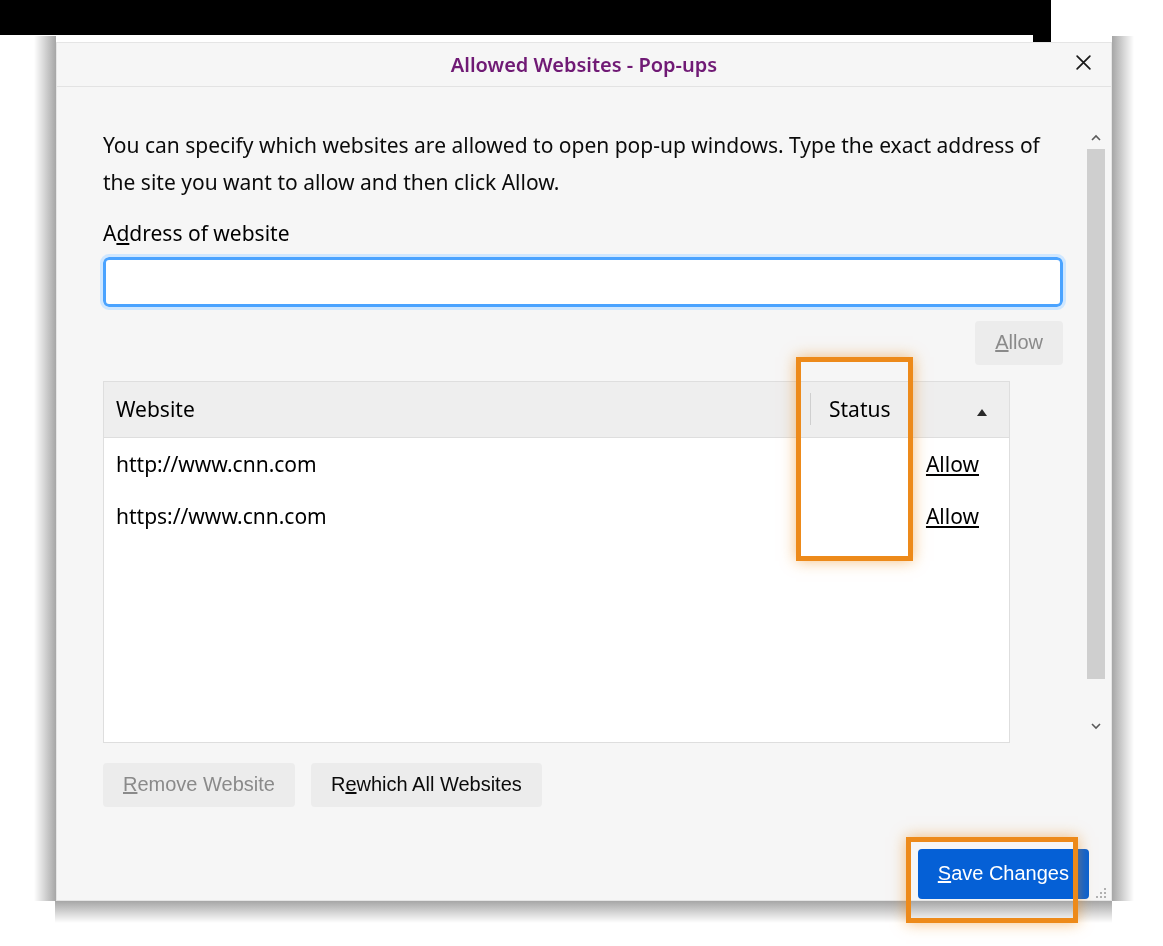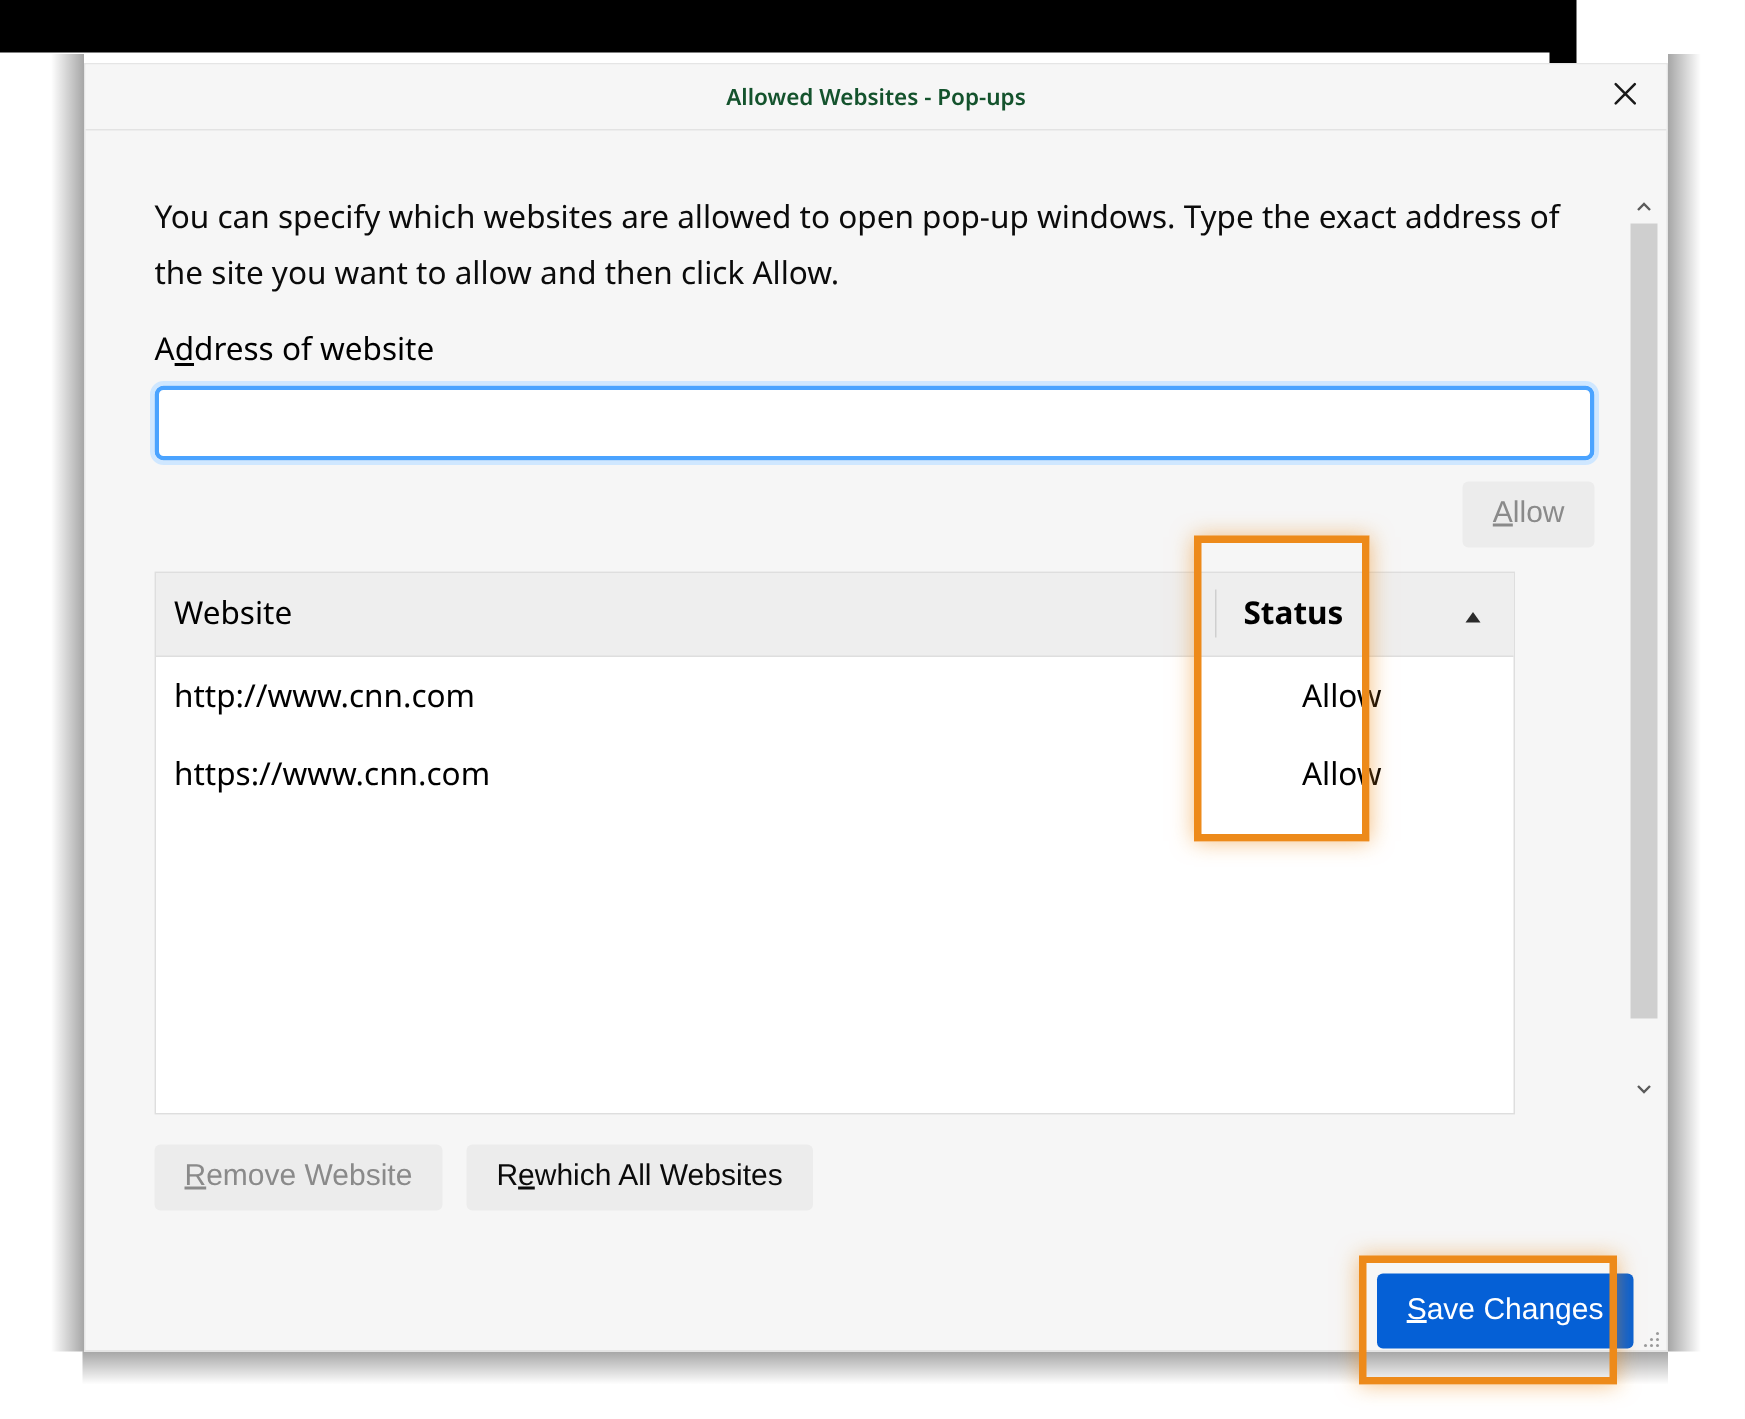--- a/index.html
+++ b/index.html
@@ -44,21 +44,21 @@
     border: 1px solid #e5e5e5;
   }
   .titlebar {
     height: 44px;
     border-bottom: 1px solid #e3e3e3;
     display: flex; align-items: center; justify-content: center;
     position: relative;
     background: #f6f6f6;
   }
   .titlebar-text {
-    font-size: 15px; font-weight: 600; color: #14532d;
+    font-size: 20px; font-weight: 600; color: #701a75;
   }
   .close-btn {
     position: absolute; right: 0; top: 0; width: 56px; height: 44px;
     display: flex; align-items: center; justify-content: center;
     cursor: pointer;
   }
   .close-btn svg { width: 17px; height: 17px; }
 
   .body {
     position: absolute;
@@ -128,34 +128,33 @@
   }
   .th-divider {
     width: 1px; height: 32px; background: #cfcfcf;
   }
   .th-status {
     flex: 1;
     padding-left: 18px;
     font-size: 21px;
     display: flex; align-items: center; height: 100%;
     position: relative;
-    font-weight: bold;
   }
   .sort-caret {
     position: absolute; right: 20px; top: 50%; transform: translateY(-50%);
   }
   .sort-caret svg { width: 14px; height: 10px; }
 
   .trow {
     height: 52px;
     display: flex; align-items: center;
     font-size: 21px;
   }
   .td-website { flex: 0 0 706px; padding-left: 12px; }
-  .td-status { flex: 1; text-align: center; padding-right: 30px; }
+  .td-status { flex: 1; text-align: right; padding-right: 30px; text-decoration: underline; }
 
   
   .hilite {
     position: absolute;
     border: 5px solid #ed8a1a;
     box-shadow: 0 0 14px rgba(237,138,26,.55);
     background: transparent;
     pointer-events: none;
   }
   .hilite.status-col {

